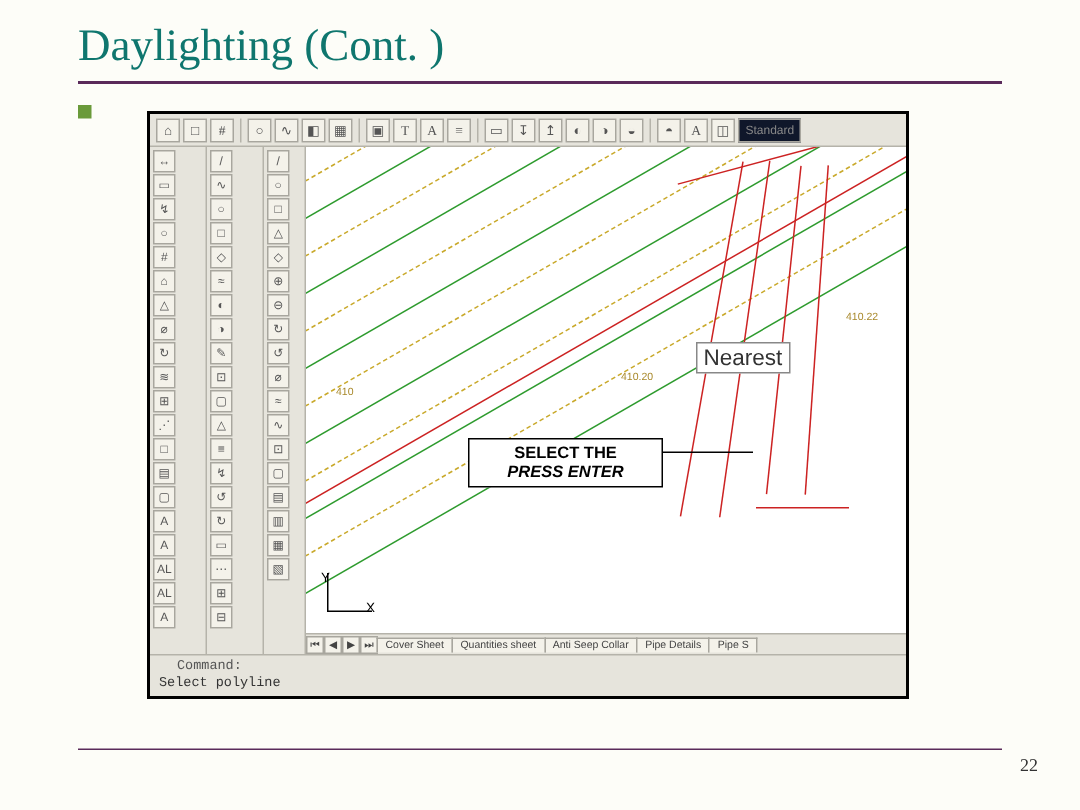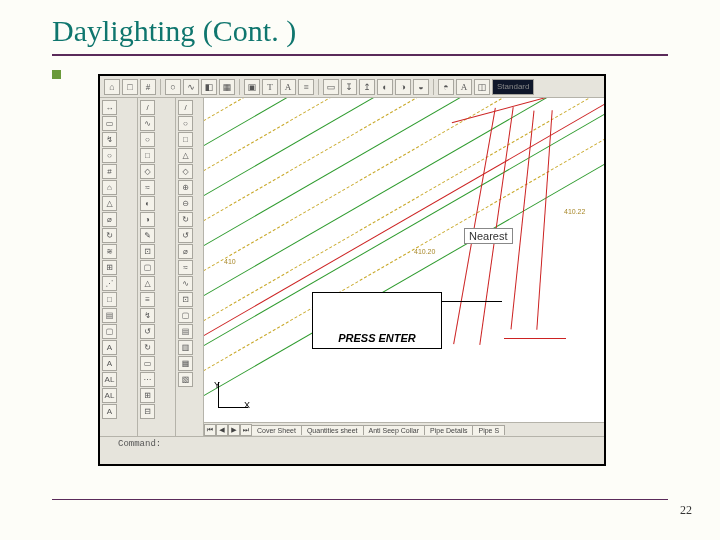--- a/index.html
+++ b/index.html
@@ -145,41 +145,41 @@
     font-size: 9px;
     color: #000;
     font-family: Arial, sans-serif;
   }
   .tooltip {
     position: absolute;
     top: 130px;
     left: 260px;
     background: #fff;
     border: 1px solid #888;
-    font-size: 11px;
+    font-size: 15px;
     font-family: Arial, sans-serif;
     padding: 1px 4px;
     color: #333;
   }
   .callout {
     position: absolute;
     top: 194px;
     left: 108px;
     width: 130px;
     background: #fff;
     border: 1px solid #000;
     font-family: Arial, sans-serif;
     font-size: 11px;
     font-weight: bold;
     text-align: center;
     padding: 3px 2px;
     line-height: 1.15;
   }
   .callout .l1, .callout .l2 { display: block; }
-  .callout .l3 { display: block; font-style: italic; margin-top: 36px; }
+  .callout .l3 { display: block; font-style: italic; }
   .callout-line {
     position: absolute;
     top: 203px;
     left: 238px;
     width: 60px;
     height: 1px;
     background: #000;
   }
   
   .tabs {
@@ -372,20 +372,21 @@
       <div class="redline" style="left:246px; top:10px; width:110px; height:1px; transform:rotate(-15deg);"></div>
       <div class="redline" style="left:300px; top:240px; width:62px; height:1px;"></div>
 
       <div class="elabel" style="left:20px; top:160px;">410</div>
       <div class="elabel" style="left:210px; top:150px;">410.20</div>
       <div class="elabel" style="left:360px; top:110px;">410.22</div>
 
       <div class="tooltip">Nearest</div>
 
       <div class="callout">
+        <span class="l1">SELECT THE</span>
         <span class="l3">PRESS ENTER</span>
       </div>
       <div class="callout-line"></div>
 
       <div class="axis" style="left:10px; bottom:32px;">Y</div>
       <div class="axis" style="left:40px; bottom:12px;">X</div>
 
       <div style="position:absolute; left:14px; bottom:14px; width:1px; height:26px; background:#000;"></div>
       <div style="position:absolute; left:14px; bottom:14px; width:30px; height:1px; background:#000;"></div>
     </div>
@@ -397,18 +398,19 @@
       <div class="tab-nav">⏭</div>
       <div class="tab">Cover Sheet</div>
       <div class="tab">Quantities sheet</div>
       <div class="tab">Anti Seep Collar</div>
       <div class="tab">Pipe Details</div>
       <div class="tab">Pipe S</div>
     </div>
 
     <div class="cmdbar">
       <div><span class="cmd-label">Command:</span></div>
+      <div>Select polyline</div>
     </div>
   </div>
 
   <div class="foot-rule"></div>
   <div class="page-num">22</div>
 </div>
 
 </body></html>

